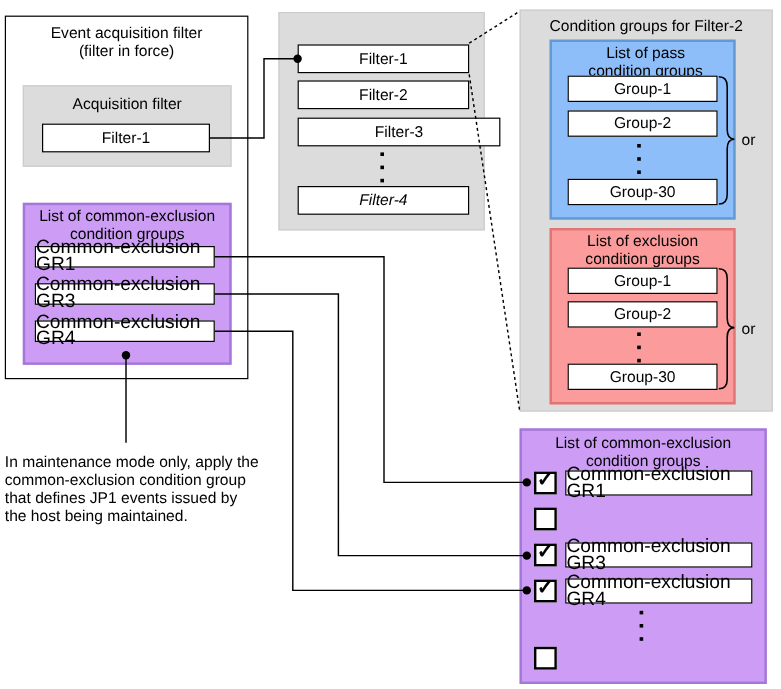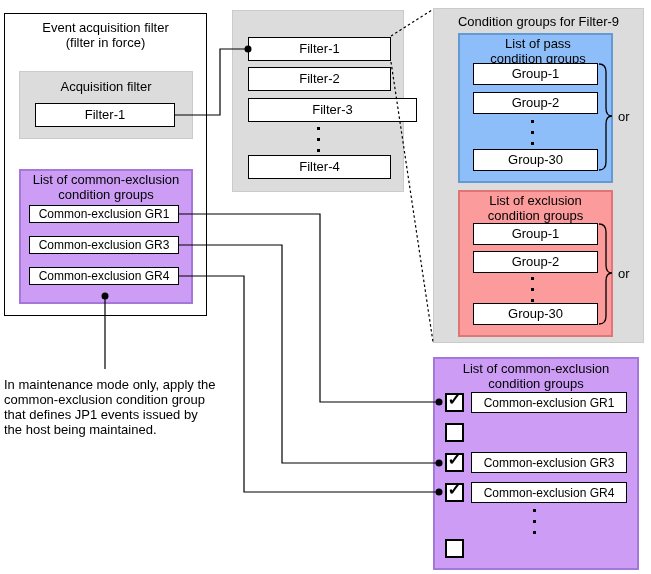--- a/index.html
+++ b/index.html
@@ -15,21 +15,21 @@
   .outline { border: 1px solid #000; background: #fff; }
   .gray   { background: var(--gray_fill,#dcdcdc); border: 1px solid #cbcbcb; }
   .purple { background: var(--purple_fill,#cd9df6); border: 2px solid var(--purple_border,#a478d8); }
   .blue   { background: var(--blue_fill,#8ebef9); border: 2px solid var(--blue_border,#639ad2); }
   .red    { background: var(--red_fill,#fc9b9b); border: 2px solid var(--red_border,#e07575); }
   .wbox {
     background:#fff; border:1px solid #000;
     display:flex; align-items:center; justify-content:center;
     font-size:13px; line-height:14px;
   }
-  .w12 { font-size:12px; }
+  .w12 { font-size:16px; }
   .cb { background:#fff; border:2px solid #000; }
   .check {
     font-weight:bold; font-size:17px; line-height:17px;
     display:flex; align-items:center; justify-content:center;
   }
   .vdots .sq { width:3px; height:3px; background:#000; margin:0 auto 8px auto; }
   svg.overlay { position:absolute; left:0; top:0; pointer-events:none; }
 </style>
 </head>
 <body>
@@ -58,24 +58,24 @@
 
   <div class="abs gray" style="left:232px; top:10px; width:172px; height:182px;"></div>
   <div class="abs wbox" style="left:248px; top:37px; width:143px; height:24px;">Filter-1</div>
   <div class="abs wbox" style="left:248px; top:67px; width:143px; height:24px;">Filter-2</div>
   <div class="abs wbox" style="left:248px; top:98px; width:169px; height:24px;">Filter-3</div>
   <div class="abs vdots" style="left:316px; top:127px; width:5px;">
     <div class="sq"></div>
       <div class="sq"></div>
       <div class="sq"></div>
   </div>
-  <div class="abs wbox" style="left:248px; top:155px; width:143px; height:24px;">Filter-4</div>
+  <div class="abs wbox" style="left:248px; top:155px; width:143px; height:24px;font-style:italic;">Filter-4</div>
 
   <div class="abs gray" style="left:433px; top:8px; width:211px; height:335px;"></div>
-  <div class="abs f13 ctr" style="left:433px; top:14px; width:211px;">Condition groups for Filter-9</div>
+  <div class="abs f13 ctr" style="left:433px; top:14px; width:211px;">Condition groups for Filter-2</div>
 
   <div class="abs blue" style="left:458px; top:33px; width:155px; height:150px;"></div>
   <div class="abs f13 ctr pre" style="left:449px; top:36px; width:178px;">List of pass
 condition groups</div>
   <div class="abs wbox" style="left:473px; top:63px; width:125px; height:22px;">Group-1</div>
   <div class="abs wbox" style="left:473px; top:92px; width:125px; height:22px;">Group-2</div>
   <div class="abs vdots" style="left:530px; top:120px; width:5px;">
     <div class="sq"></div>
       <div class="sq"></div>
       <div class="sq"></div>

